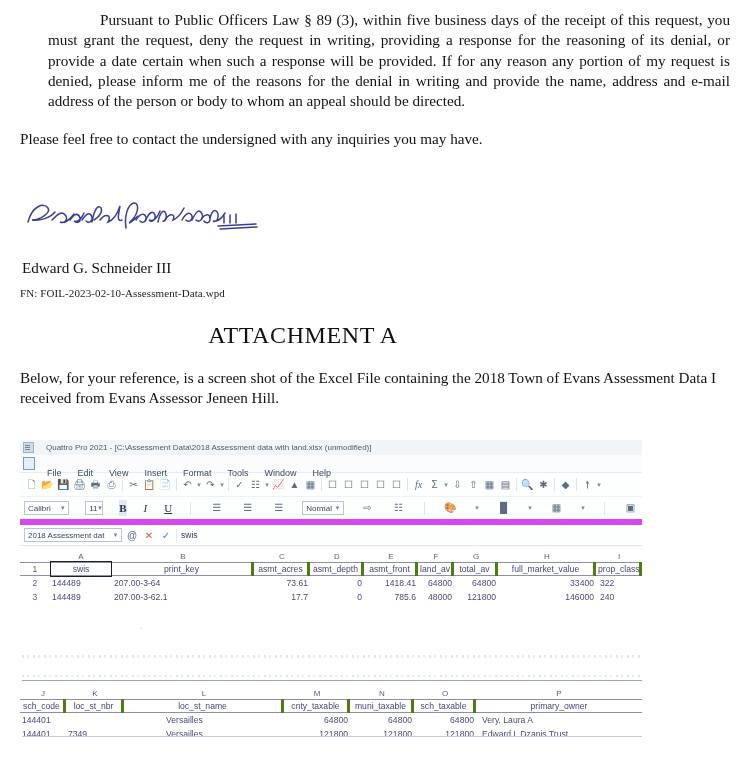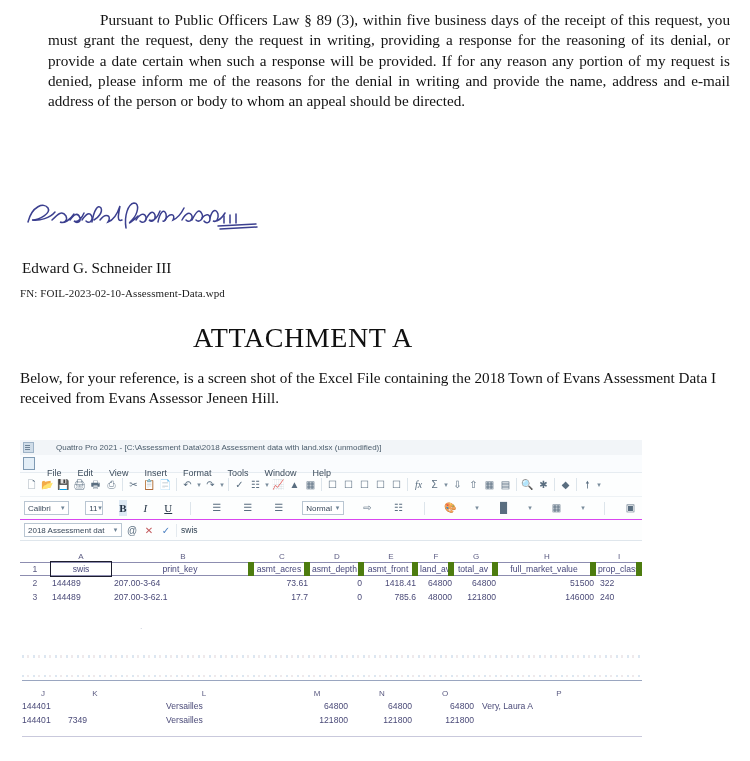--- a/index.html
+++ b/index.html
@@ -71,21 +71,21 @@
     font-family: "Liberation Serif", serif;
     color: #1c1c1c;
     letter-spacing: 0.1px;
   }
   .attachment-title {
     position: absolute;
     left: 0;
     top: 322px;
     width: 606px;
     text-align: center;
-    font-size: 28px;
+    font-size: 24px;
     font-family: "Liberation Serif", serif;
     color: #101010;
     letter-spacing: 0.6px;
   }
   .below-note {
     position: absolute;
     left: 20px;
     top: 368px;
     width: 712px;
     font-size: 15.2px;
@@ -100,21 +100,21 @@
     top: 440px;
     width: 622px;
     background: #fdfdfd;
     font-family: "Liberation Sans", sans-serif;
     color: #30404e;
   }
   .qp-titlebar {
     height: 15px;
     display: flex;
     align-items: center;
-    gap: 22px;
+    gap: 12px;
     padding: 0 3px;
     background: #f2f5f8;
     font-size: 8px;
     color: #4a5c6b;
     white-space: nowrap;
     overflow: hidden;
   }
   .qp-app-icon {
     width: 9px; height: 9px;
     background: #cfdce8;
@@ -190,21 +190,21 @@
     flex: 0 0 auto;
   }
 
   .qp-formatbar {
     height: 22px;
     display: flex;
     align-items: center;
     gap: 16px;
     padding: 0 4px;
     background: #fdfefe;
-    border-bottom: 1px solid #d946ef;
+    border-bottom: 6px solid #d946ef;
   }
   .qp-combo {
     height: 14px;
     border: 1px solid #b9c6d2;
     background: #ffffff;
     display: flex;
     align-items: center;
     font-size: 8px;
     color: #38485a;
     padding-left: 3px;
@@ -296,21 +296,21 @@
     border-top: 1px solid #8d8db0;
     border-bottom: 1px solid #8d8db0;
     color: #46467a;
   }
   .cell {
     flex: 0 0 auto;
     box-sizing: border-box;
     padding: 0 2px;
     overflow: hidden;
     white-space: nowrap;
-    border-right: 6px solid #4d7c0f;
+    border-right: 3px solid #4d7c0f;
   }
   .cell.nb { border-right: none; }
   .cell.rownum {
     text-align: center;
     color: #5b5b82;
     border-right: none;
   }
   .cell.ctr { text-align: center; }
   .cell.rt { text-align: right; }
   .cell.lt { text-align: left; }
@@ -359,20 +359,21 @@
   }
 </style>
 </head>
 <body>
 
 <div class="page">
 
   <div class="letter-body">
     <p class="para indent">Pursuant to Public Officers Law § 89 (3), within five business days of the receipt of this request, you must grant the request, deny the request in writing, providing a response for the reasoning of its denial, or provide a date certain when such a response will be provided.  If for any reason any portion of my request is denied, please inform me of the reasons for the denial in writing and provide the name, address and e-mail address of the person or body to whom an appeal should be directed.</p>
     <div class="gap-18"></div>
+    <p class="para">Please feel free to contact the undersigned with any inquiries you may have.</p>
     <div class="gap-22"></div>
   </div>
 
   <div class="signature-wrap">
     <svg class="sig-svg" width="280" height="44" viewBox="0 0 280 44">
       <g fill="none" stroke="#3b3f8f" stroke-width="1.5" stroke-linecap="round">
         <path d="M6 26 C10 10, 22 6, 26 12 C29 17, 18 24, 10 24 C18 25, 28 22, 33 16"></path>
         <path d="M30 24 C36 18, 40 14, 44 20 C46 24, 42 28, 38 26 C42 28, 48 24, 52 18"></path>
         <path d="M48 24 C52 18, 56 16, 58 22 C59 26, 55 28, 52 25 C56 27, 60 22, 62 17"></path>
         <path d="M60 24 C64 18, 68 15, 70 21 C71 25, 67 28, 64 25"></path>
@@ -541,21 +542,21 @@
 
     <div class="grid-row">
       <span class="cell rownum" style="width:30px">2</span>
       <span class="cell nb lt" style="width:62px">144489</span>
       <span class="cell nb lt" style="width:142px">207.00-3-64</span>
       <span class="cell nb rt" style="width:56px">73.61</span>
       <span class="cell nb rt" style="width:54px">0</span>
       <span class="cell nb rt" style="width:54px">1418.41</span>
       <span class="cell nb rt" style="width:36px">64800</span>
       <span class="cell nb rt" style="width:44px">64800</span>
-      <span class="cell nb rt" style="width:98px">51500</span>
+      <span class="cell nb rt" style="width:98px">33400</span>
       <span class="cell nb lt" style="width:46px;padding-left:4px">322</span>
     </div>
 
     <div class="grid-row">
       <span class="cell rownum" style="width:30px">3</span>
       <span class="cell nb lt" style="width:62px">144489</span>
       <span class="cell nb lt" style="width:142px">207.00-3-62.1</span>
       <span class="cell nb rt" style="width:56px">17.7</span>
       <span class="cell nb rt" style="width:54px">0</span>
       <span class="cell nb rt" style="width:54px">785.6</span>
@@ -575,36 +576,46 @@
     <div class="colhdr-row">
       <span class="colhdr" style="width:46px">J</span>
       <span class="colhdr" style="width:58px">K</span>
       <span class="colhdr" style="width:160px">L</span>
       <span class="colhdr" style="width:66px">M</span>
       <span class="colhdr" style="width:64px">N</span>
       <span class="colhdr" style="width:62px">O</span>
       <span class="colhdr" style="width:166px">P</span>
     </div>
 
+    <div class="grid-row header-row">
+      <span class="cell ctr" style="width:46px">sch_code</span>
+      <span class="cell ctr" style="width:58px">loc_st_nbr</span>
+      <span class="cell ctr" style="width:160px">loc_st_name</span>
+      <span class="cell ctr" style="width:66px">cnty_taxable</span>
+      <span class="cell ctr" style="width:64px">muni_taxable</span>
+      <span class="cell ctr" style="width:62px">sch_taxable</span>
+      <span class="cell ctr nb" style="width:166px">primary_owner</span>
+    </div>
 
     <div class="grid-row">
       <span class="cell nb lt" style="width:46px">144401</span>
       <span class="cell nb lt" style="width:58px"></span>
       <span class="cell nb lt" style="width:160px;padding-left:42px">Versailles</span>
       <span class="cell nb rt" style="width:66px">64800</span>
       <span class="cell nb rt" style="width:64px">64800</span>
       <span class="cell nb rt" style="width:62px">64800</span>
       <span class="cell nb lt" style="width:166px;padding-left:6px">Very, Laura A</span>
     </div>
 
     <div class="grid-row">
       <span class="cell nb lt" style="width:46px">144401</span>
       <span class="cell nb lt" style="width:58px">7349</span>
       <span class="cell nb lt" style="width:160px;padding-left:42px">Versailles</span>
       <span class="cell nb rt" style="width:66px">121800</span>
       <span class="cell nb rt" style="width:64px">121800</span>
       <span class="cell nb rt" style="width:62px">121800</span>
+      <span class="cell nb lt" style="width:166px;padding-left:6px">Edward L Dzanis Trust</span>
     </div>
   </div>
 
   <div class="bottom-rule"></div>
 
 </div>
 
 </body></html>

